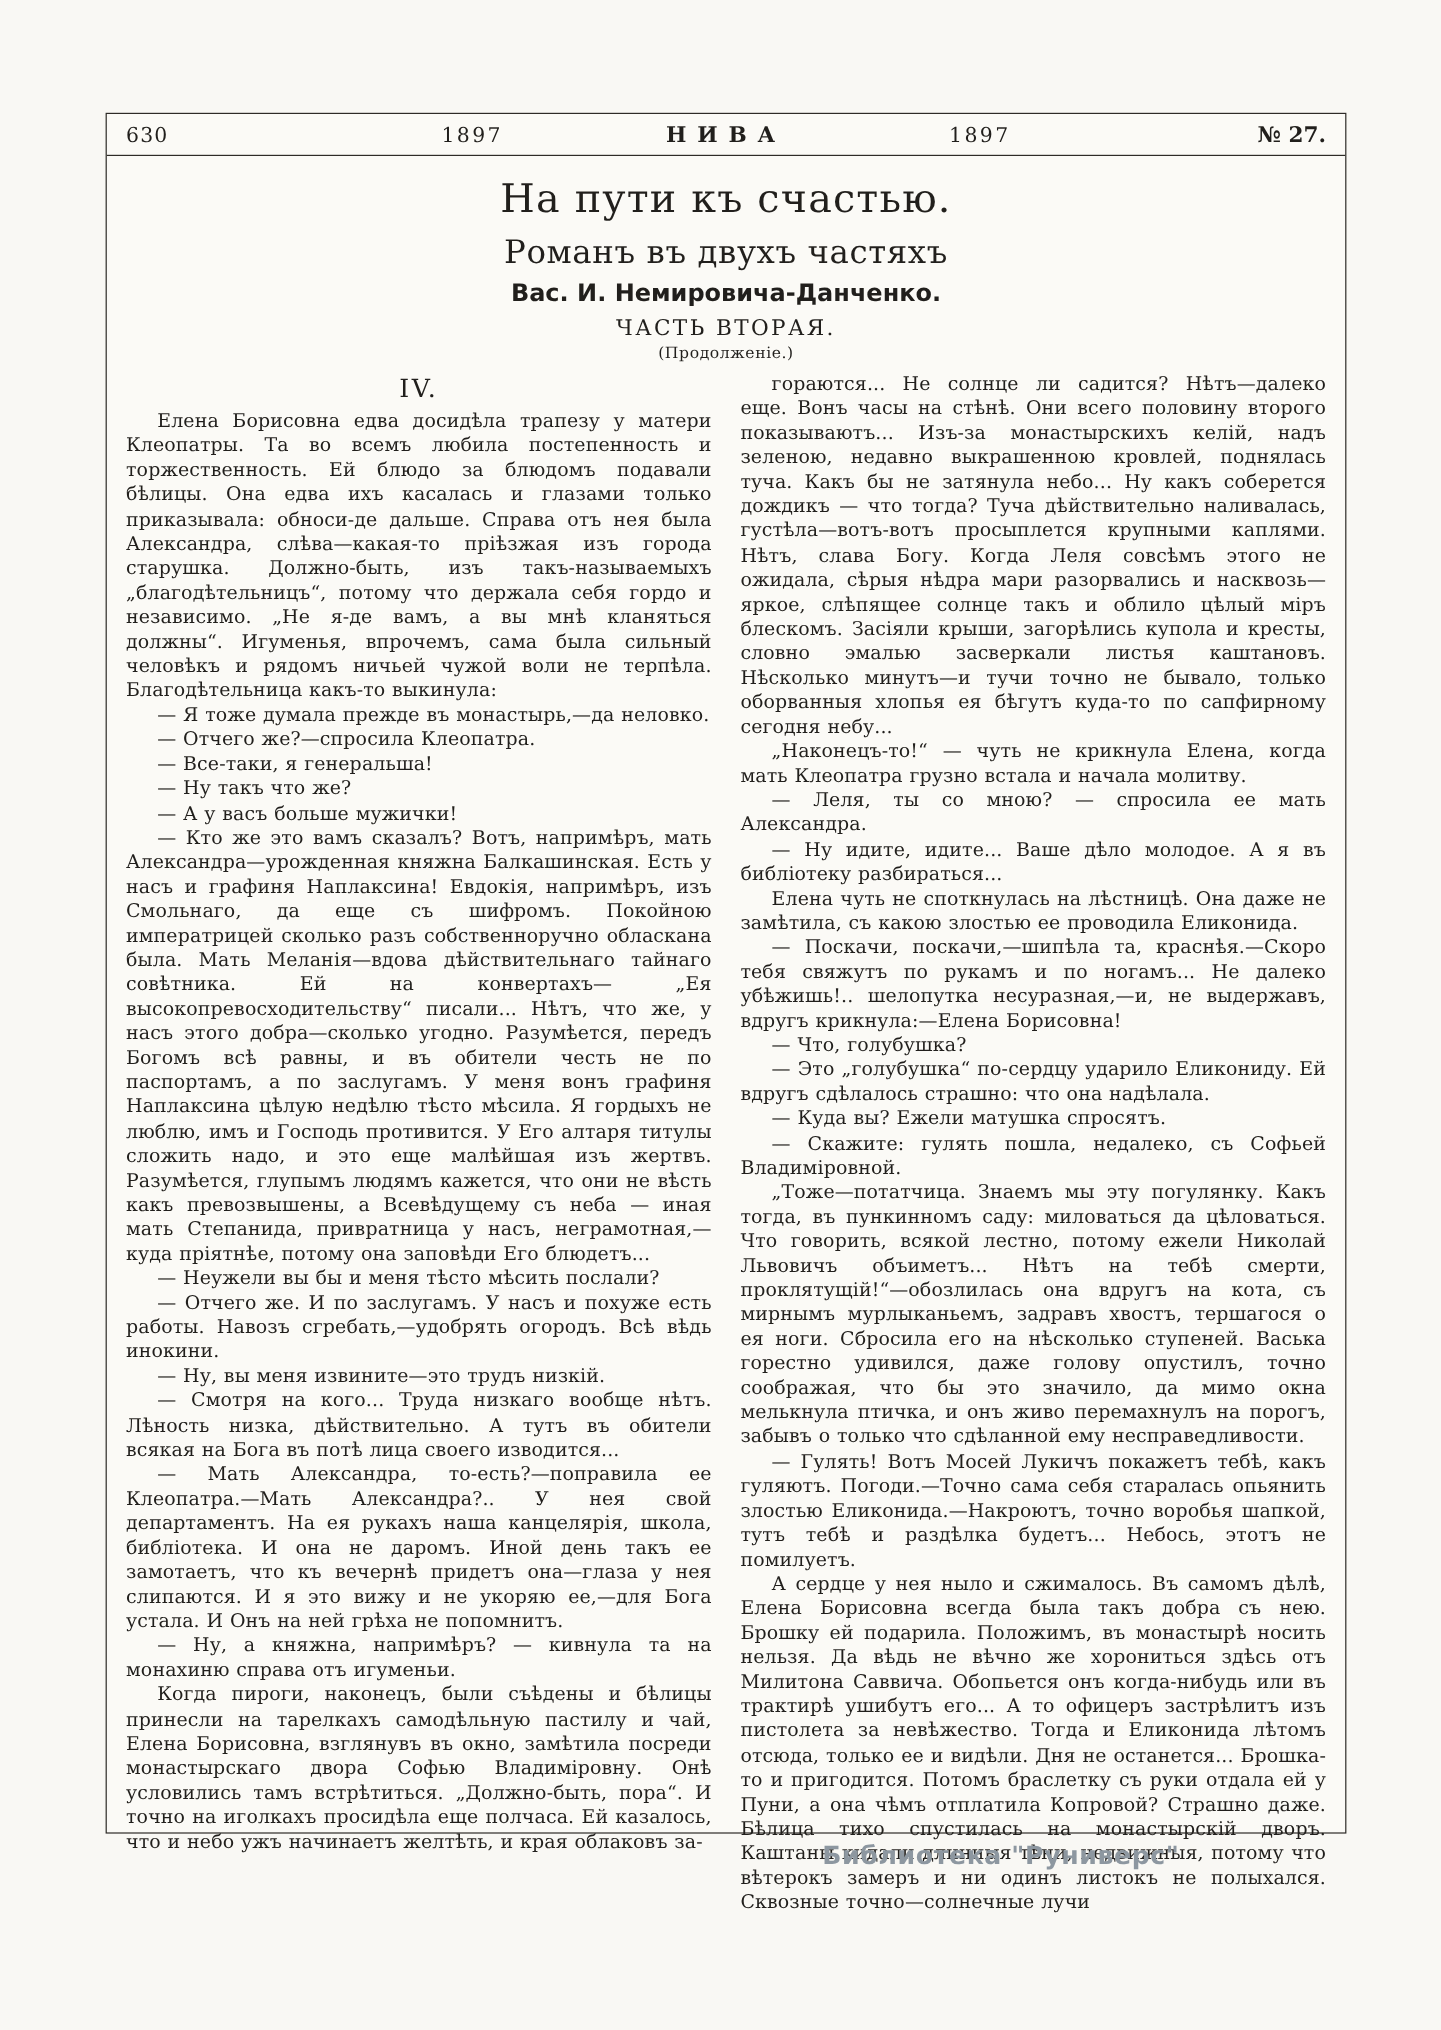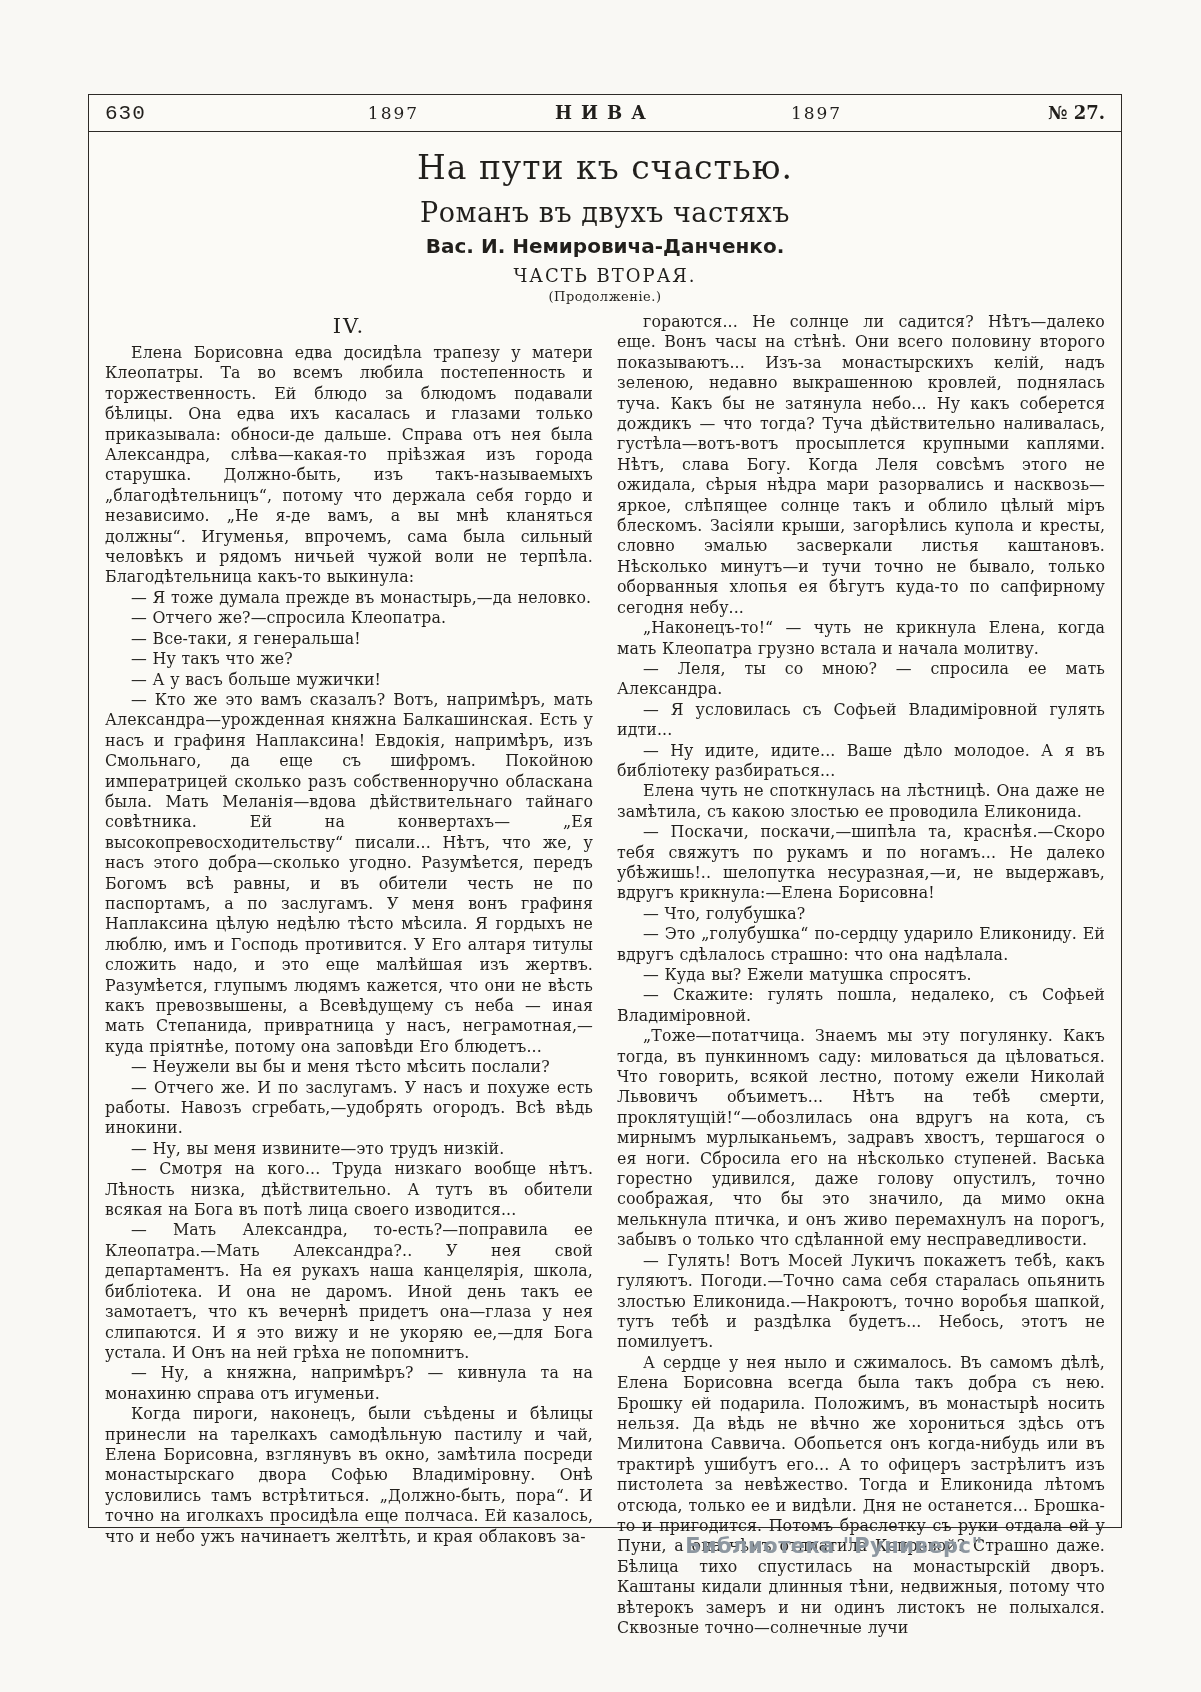--- a/index.html
+++ b/index.html
@@ -29,21 +29,21 @@
     box-sizing: border-box;
   }
   .runhead {
     display: grid;
     grid-template-columns: 1fr 1fr 1.2fr 1fr 1fr;
     align-items: baseline;
     padding: 7px 16px 6px 16px;
     border-bottom: 1.5px solid #2e2b27;
     font-size: 17px;
   }
-  .rh-left { text-align: left; font-size: 21px; letter-spacing: 1px; font-family: Liberation Mono, monospace; }
+  .rh-left { text-align: left; font-size: 17px; letter-spacing: 1px; }
   .rh-year { text-align: center; letter-spacing: 2px; }
   .rh-title { text-align: center; font-size: 18px; letter-spacing: 9px; font-weight: bold; }
   .rh-right { text-align: right; font-weight: bold; font-size: 18px; }
   .content {
     padding: 14px 16px 0 16px;
   }
   .titleblock { text-align: center; }
   .title {
     font-size: 33px;
     letter-spacing: 1px;
@@ -145,21 +145,20 @@
               <p class="para">— Мать Александра, то-есть?—поправила ее Клеопатра.—Мать Александра?.. У нея свой департаментъ. На ея рукахъ наша канцелярія, школа, библіотека. И она не даромъ. Иной день такъ ее замотаетъ, что къ вечернѣ придетъ она—глаза у нея слипаются. И я это вижу и не укоряю ее,—для Бога устала. И Онъ на ней грѣха не попомнитъ.</p>
               <p class="para">— Ну, а княжна, напримѣръ? — кивнула та на монахиню справа отъ игуменьи.</p>
               <p class="para">Когда пироги, наконецъ, были съѣдены и бѣлицы принесли на тарелкахъ самодѣльную пастилу и чай, Елена Борисовна, взглянувъ въ окно, замѣтила посреди монастырскаго двора Софью Владиміровну. Онѣ условились тамъ встрѣтиться. „Должно-быть, пора“. И точно на иголкахъ просидѣла еще полчаса. Ей казалось, что и небо ужъ начинаетъ желтѣть, и края облаковъ за-</p>
             </div>
         </div>
         <div class="col">
           <div>
               <p class="para">гораются... Не солнце ли садится? Нѣтъ—далеко еще. Вонъ часы на стѣнѣ. Они всего половину второго показываютъ... Изъ-за монастырскихъ келій, надъ зеленою, недавно выкрашенною кровлей, поднялась туча. Какъ бы не затянула небо... Ну какъ соберется дождикъ — что тогда? Туча дѣйствительно наливалась, густѣла—вотъ-вотъ просыплется крупными каплями. Нѣтъ, слава Богу. Когда Леля совсѣмъ этого не ожидала, сѣрыя нѣдра мари разорвались и насквозь—яркое, слѣпящее солнце такъ и облило цѣлый міръ блескомъ. Засіяли крыши, загорѣлись купола и кресты, словно эмалью засверкали листья каштановъ. Нѣсколько минутъ—и тучи точно не бывало, только оборванныя хлопья ея бѣгутъ куда-то по сапфирному сегодня небу...</p>
               <p class="para">„Наконецъ-то!“ — чуть не крикнула Елена, когда мать Клеопатра грузно встала и начала молитву.</p>
               <p class="para">— Леля, ты со мною? — спросила ее мать Александра.</p>
-              <p class="para">— Я условилась съ Софьей Владиміровной гулять идти...</p>
               <p class="para">— Ну идите, идите... Ваше дѣло молодое. А я въ библіотеку разбираться...</p>
               <p class="para">Елена чуть не споткнулась на лѣстницѣ. Она даже не замѣтила, съ какою злостью ее проводила Еликонида.</p>
               <p class="para">— Поскачи, поскачи,—шипѣла та, краснѣя.—Скоро тебя свяжутъ по рукамъ и по ногамъ... Не далеко убѣжишь!.. шелопутка несуразная,—и, не выдержавъ, вдругъ крикнула:—Елена Борисовна!</p>
               <p class="para">— Что, голубушка?</p>
               <p class="para">— Это „голубушка“ по-сердцу ударило Еликониду. Ей вдругъ сдѣлалось страшно: что она надѣлала.</p>
               <p class="para">— Куда вы? Ежели матушка спросятъ.</p>
               <p class="para">— Скажите: гулять пошла, недалеко, съ Софьей Владиміровной.</p>
               <p class="para">„Тоже—потатчица. Знаемъ мы эту погулянку. Какъ тогда, въ пункинномъ саду: миловаться да цѣловаться. Что говорить, всякой лестно, потому ежели Николай Львовичъ объиметъ... Нѣтъ на тебѣ смерти, проклятущій!“—обозлилась она вдругъ на кота, съ мирнымъ мурлыканьемъ, задравъ хвостъ, тершагося о ея ноги. Сбросила его на нѣсколько ступеней. Васька горестно удивился, даже голову опустилъ, точно соображая, что бы это значило, да мимо окна мелькнула птичка, и онъ живо перемахнулъ на порогъ, забывъ о только что сдѣланной ему несправедливости.</p>
               <p class="para">— Гулять! Вотъ Мосей Лукичъ покажетъ тебѣ, какъ гуляютъ. Погоди.—Точно сама себя старалась опьянить злостью Еликонида.—Накроютъ, точно воробья шапкой, тутъ тебѣ и раздѣлка будетъ... Небось, этотъ не помилуетъ.</p>
               <p class="para">А сердце у нея ныло и сжималось. Въ самомъ дѣлѣ, Елена Борисовна всегда была такъ добра съ нею. Брошку ей подарила. Положимъ, въ монастырѣ носить нельзя. Да вѣдь не вѣчно же хорониться здѣсь отъ Милитона Саввича. Обопьется онъ когда-нибудь или въ трактирѣ ушибутъ его... А то офицеръ застрѣлитъ изъ пистолета за невѣжество. Тогда и Еликонида лѣтомъ отсюда, только ее и видѣли. Дня не останется... Брошка-то и пригодится. Потомъ браслетку съ руки отдала ей у Пуни, а она чѣмъ отплатила Копровой? Страшно даже. Бѣлица тихо спустилась на монастырскій дворъ. Каштаны кидали длинныя тѣни, недвижныя, потому что вѣтерокъ замеръ и ни одинъ листокъ не полыхался. Сквозные точно—солнечные лучи</p>

